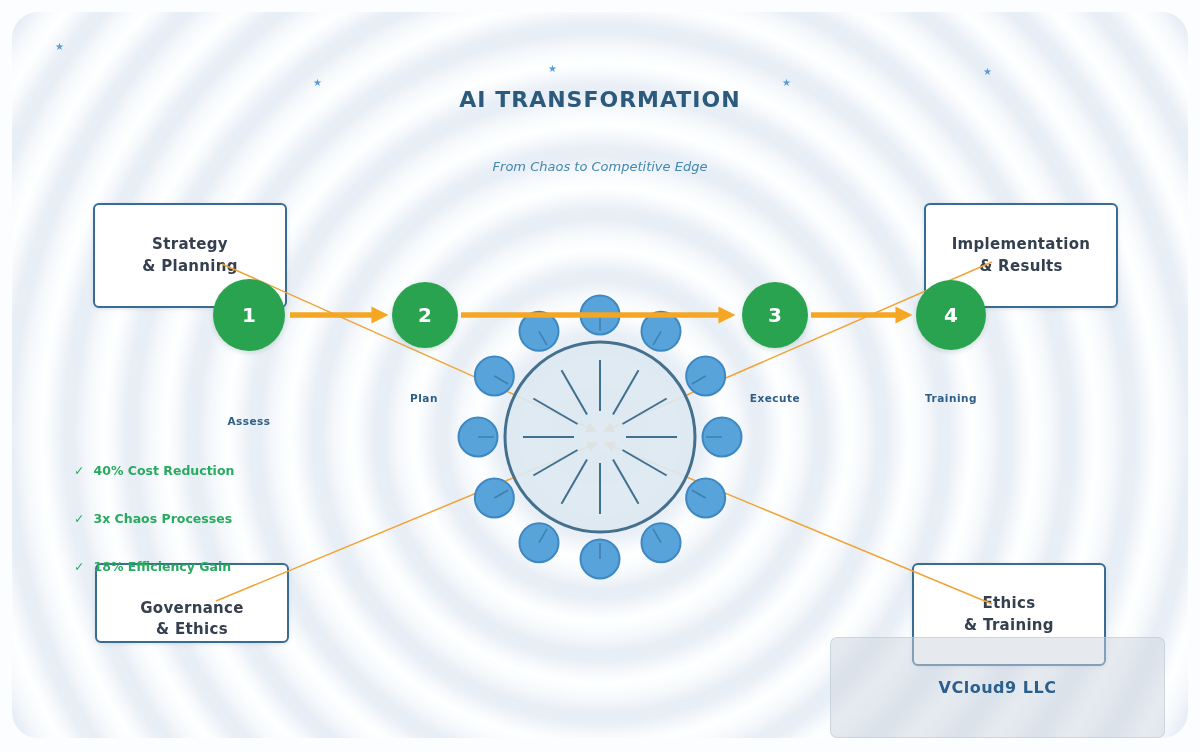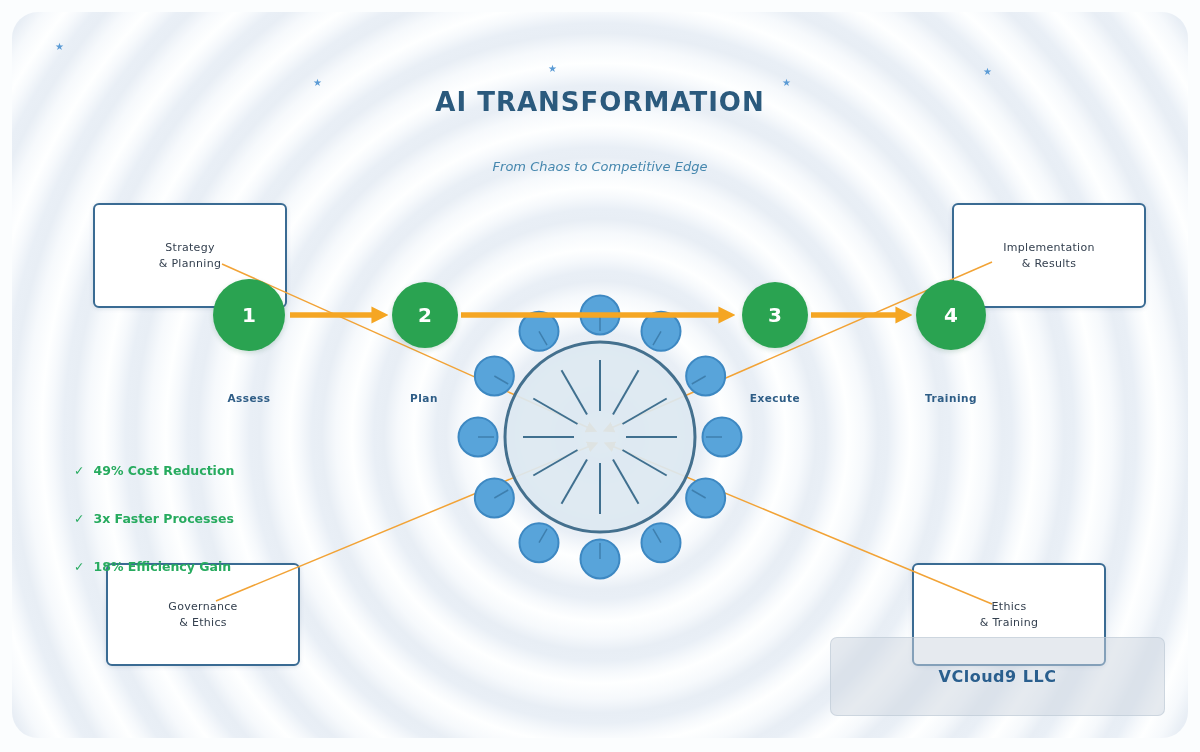--- a/index.html
+++ b/index.html
@@ -21,59 +21,59 @@
     border-radius:26px;
     background:repeating-radial-gradient(circle at 588px 423px,
       #feffff 0px,#f6f9fc 16px,#e8eef5 30px,#e9eff6 40px,#f6f9fc 52px,#feffff 62px);
   }
   .star{
     position:absolute;font-size:10px;color:var(--star_blue);
     line-height:1;user-select:none;
   }
   .title{
     position:absolute;left:0;top:87px;width:100%;text-align:center;
-    font-size:26px;font-weight:bold;color:var(--navy);letter-spacing:1px;
+    font-size:22px;font-weight:bold;color:var(--navy);letter-spacing:1px;
   }
   .subtitle{
     position:absolute;left:0;top:159px;width:100%;text-align:center;
     font-size:13px;font-style:italic;color:var(--subtitle_blue);
   }
   .corner-box{
     position:absolute;width:194px;height:105px;background:#ffffff;
     border:2px solid var(--box_border);border-radius:6px;
     display:flex;align-items:center;justify-content:center;text-align:center;
     box-shadow:0 1px 4px rgba(60,90,130,0.15);
   }
   .corner-box .box-label{
-    font-size:11px;font-weight:normal;color:var(--box_text);
+    font-size:15px;font-weight:bold;color:var(--box_text);
     line-height:1.45;letter-spacing:0.3px;
   }
   .box-tl{left:93px;top:203px;}
-  .box-tr{left:952px;top:203px;}
-  .box-bl{left:106px;top:563px;height:103px;}
+  .box-tr{left:924px;top:203px;}
+  .box-bl{left:95px;top:563px;height:80px;align-items:flex-end;}
   .box-br{left:912px;top:563px;height:103px;}
   svg.connector-layer{position:absolute;left:0;top:0;pointer-events:none;}
   .step-circle{
     position:absolute;border-radius:50%;background:var(--green);
     display:flex;align-items:center;justify-content:center;
     color:#ffffff;font-weight:bold;font-size:20px;
     box-shadow:0 2px 5px rgba(30,100,60,0.18);
   }
   .step-label{
     position:absolute;transform:translateX(-50%);top:392px;
     font-size:10.5px;font-weight:bold;color:var(--label_blue);
     letter-spacing:0.5px;white-space:nowrap;
   }
   .benefit-row{
     position:absolute;left:74px;display:flex;gap:9px;align-items:baseline;
     font-size:12.5px;font-weight:bold;color:var(--benefit_green);
     white-space:nowrap;
   }
   .footer-plate{
-    position:absolute;left:830px;top:637px;width:335px;height:79px;
+    position:absolute;left:830px;top:637px;width:335px;height:101px;
     background:var(--footer_bg);border:1px solid rgba(185,198,212,0.55);
     border-radius:7px;display:flex;align-items:center;justify-content:center;
   }
   .footer-plate .company{
     font-size:16px;font-weight:bold;color:var(--footer_text);
     letter-spacing:0.5px;
   }
 </style>
 </head>
 <body>
@@ -174,32 +174,32 @@
 <div class="step-circle" style="left:392px;top:282px;width:66px;height:66px;">
     <span>2</span>
   </div>
 <div class="step-circle" style="left:742px;top:282px;width:66px;height:66px;">
     <span>3</span>
   </div>
 <div class="step-circle" style="left:916px;top:280px;width:70px;height:70px;">
     <span>4</span>
   </div>
 
-<div class="step-label" style="left:249px;">Assess</div>
+<div class="step-label" style="left:249px;margin-top:23px;">Assess</div>
 <div class="step-label" style="left:424px;">Plan</div>
 <div class="step-label" style="left:775px;">Execute</div>
 <div class="step-label" style="left:951px;">Training</div>
 
 <div class="benefit-row" style="top:463px;">
   <span>✓</span>
-  <span>49% Cost Reduction</span>
+  <span>40% Cost Reduction</span>
 </div>
 <div class="benefit-row" style="top:511px;">
   <span>✓</span>
-  <span>3x Faster Processes</span>
+  <span>3x Chaos Processes</span>
 </div>
 <div class="benefit-row" style="top:559px;">
   <span>✓</span>
   <span>18% Efficiency Gain</span>
 </div>
 
 <div class="footer-plate">
   <span class="company">VCloud9 LLC</span>
 </div>
 

